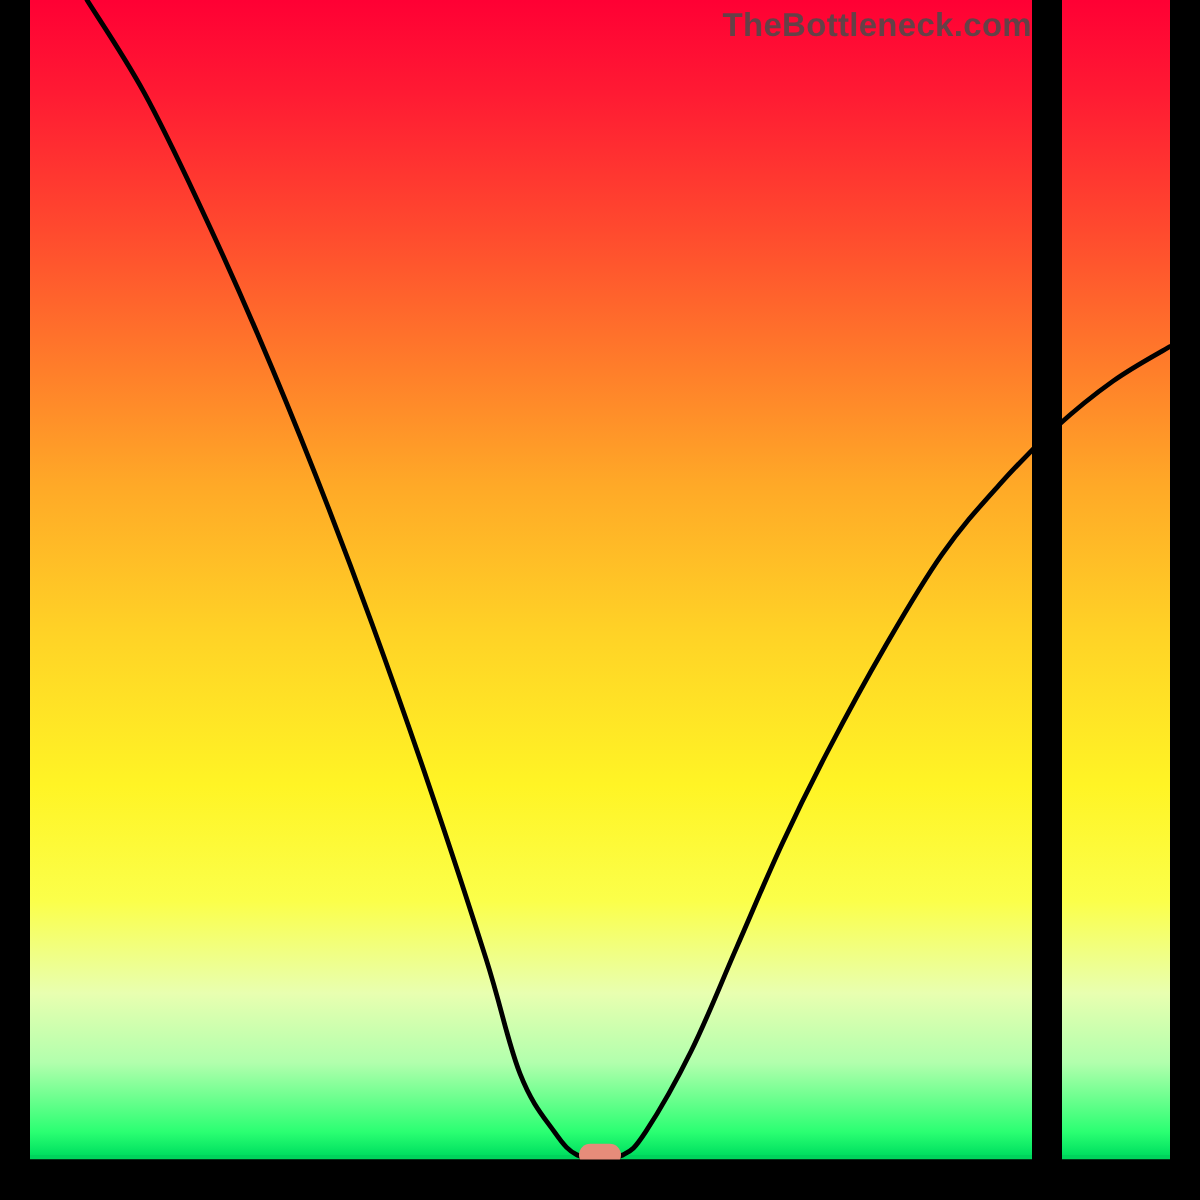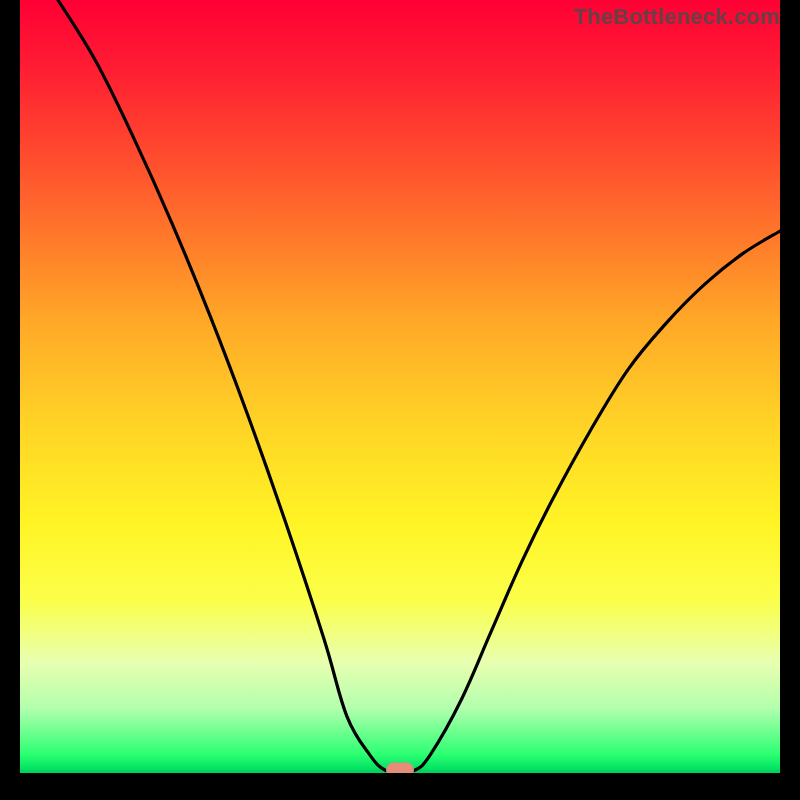--- a/index.html
+++ b/index.html
@@ -5,21 +5,21 @@
   html, body {
     margin: 0;
     padding: 0;
     width: 800px;
     height: 800px;
     background: #000;
     overflow: hidden;
   }
   .stage {
     position: relative;
-    width: 800px;
+    width: 708px;
     height: 800px;
     background: #000;
   }
   .plot-area {
     position: absolute;
     left: 20px;
     top: 0;
     width: 760px;
     height: 770px;
     background: linear-gradient(to bottom,

